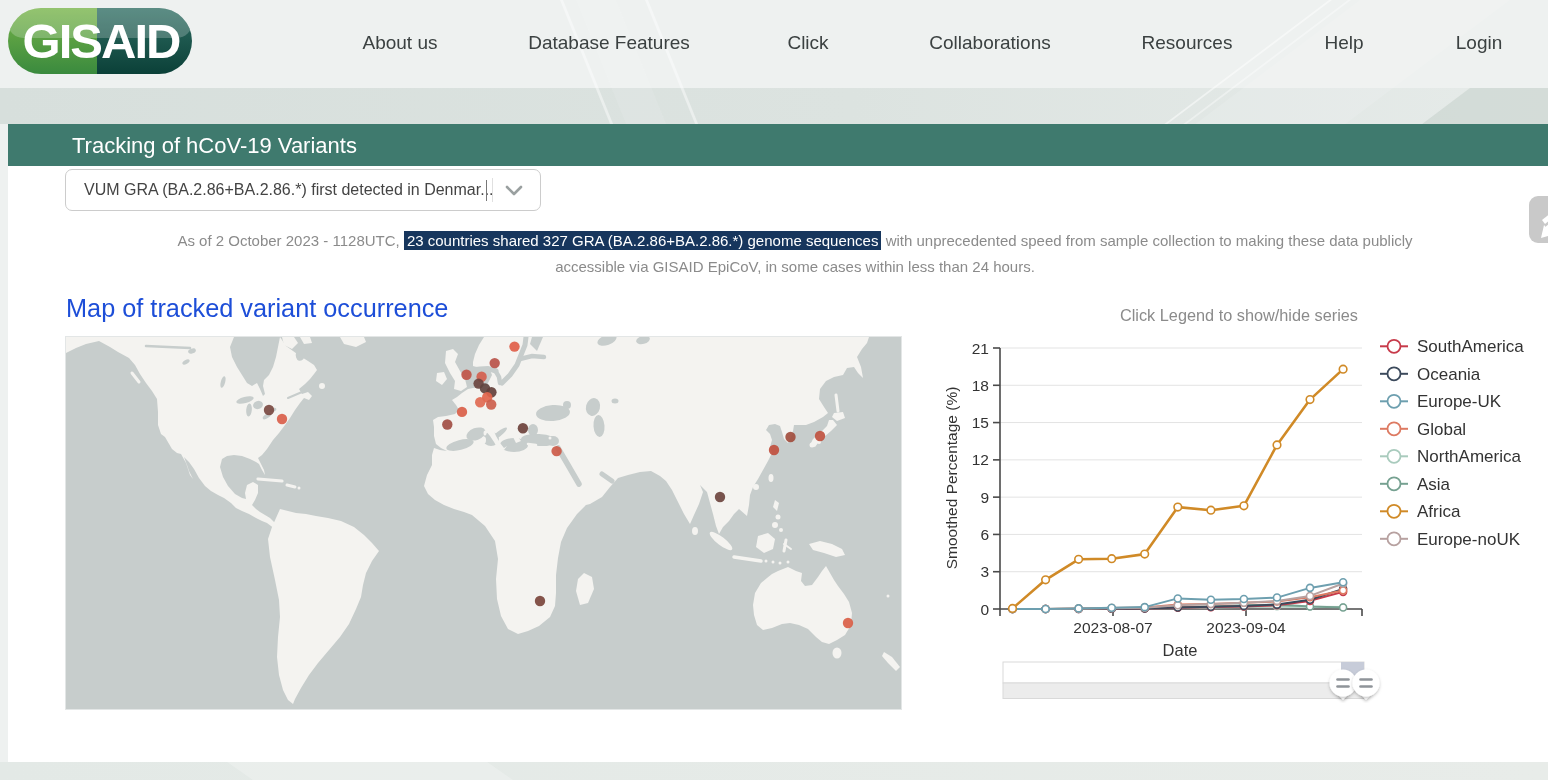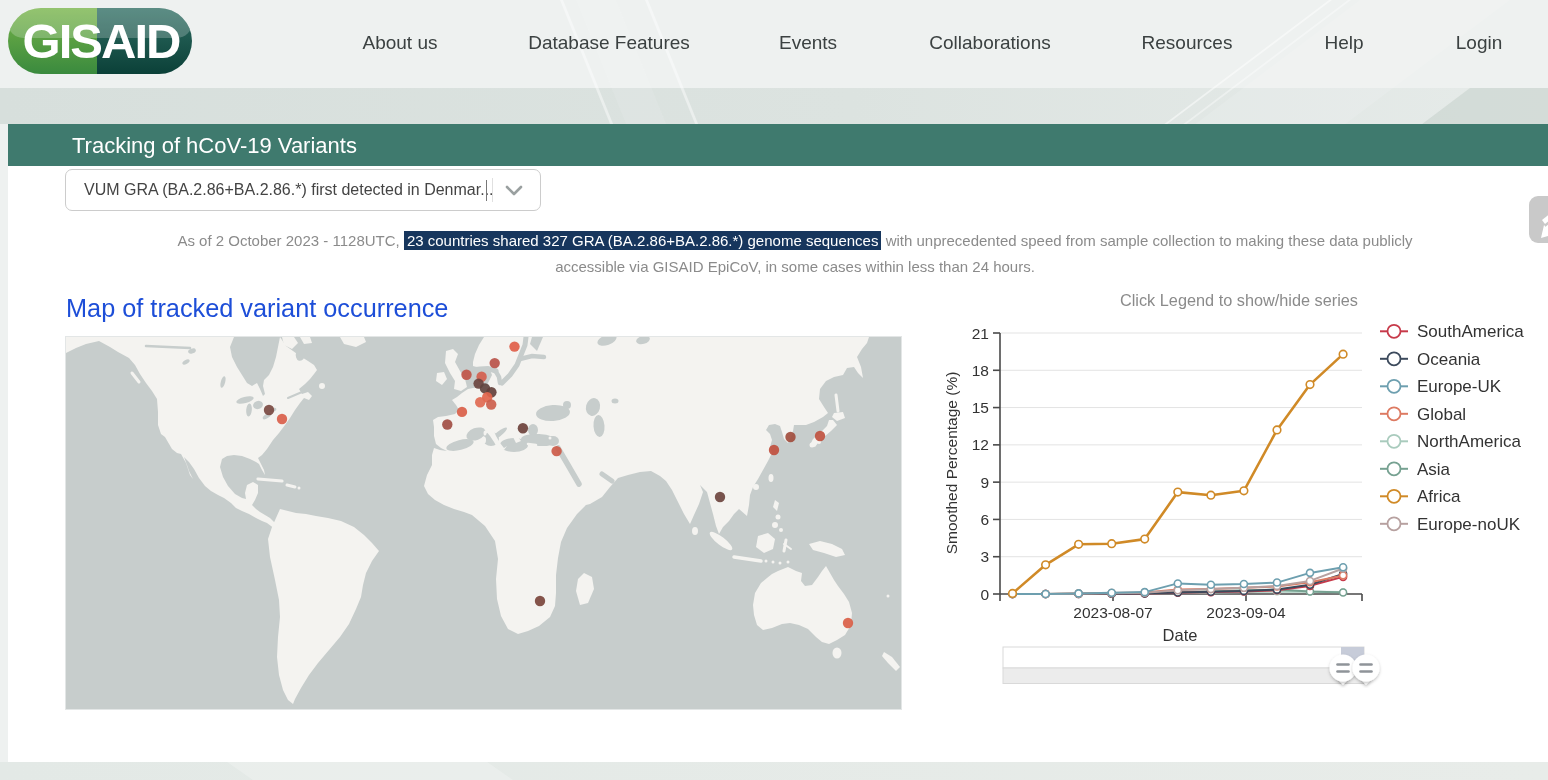--- a/index.html
+++ b/index.html
@@ -57,21 +57,21 @@
 <g clip-path="url(#pill)">
  <rect x="0" y="0" width="89" height="66" fill="url(#lg)"></rect>
  <rect x="89" y="0" width="95" height="66" fill="url(#dg)"></rect>
  <rect x="0" y="0" width="184" height="30" rx="15" fill="#fff" opacity="0.22"></rect>
 </g>
 <text x="93" y="50" text-anchor="middle" font-family="'Liberation Sans',sans-serif" font-weight="bold" font-size="49" fill="#fff" letter-spacing="-2">GISAID</text>
 </svg>
 <div style="position:absolute;top:0;left:0;width:1548px;height:88px;font-size:19px;color:#3b4141;border-radius:26px;">
  <span style="position:absolute;left:400px;top:32px;transform:translateX(-50%);">About us</span>
  <span style="position:absolute;left:609px;top:32px;transform:translateX(-50%);">Database Features</span>
- <span style="position:absolute;left:808px;top:32px;transform:translateX(-50%);">Events</span>
+ <span style="position:absolute;left:808px;top:32px;transform:translateX(-50%);">Click</span>
  <span style="position:absolute;left:990px;top:32px;transform:translateX(-50%);">Collaborations</span>
  <span style="position:absolute;left:1187px;top:32px;transform:translateX(-50%);">Resources</span>
  <span style="position:absolute;left:1344px;top:32px;transform:translateX(-50%);">Help</span>
  <span style="position:absolute;left:1479px;top:32px;transform:translateX(-50%);">Login</span>
 </div>
 
 <div class="panel">
  <div class="tealbar">Tracking of hCoV-19 Variants</div>
  <div class="dropdown">
   <span class="txt">VUM GRA (BA.2.86+BA.2.86.*) first detected in Denmar...</span>
@@ -190,21 +190,21 @@
           <circle cx="708" cy="113" r="5.2" fill="#c0503f" fill-opacity="0.92"></circle>
           <circle cx="724.5" cy="100" r="5.2" fill="#a14e3e" fill-opacity="0.92"></circle>
           <circle cx="754" cy="99" r="5.2" fill="#bf5240" fill-opacity="0.92"></circle>
           <circle cx="654" cy="160" r="5.2" fill="#6d453f" fill-opacity="0.92"></circle>
           <circle cx="474" cy="264" r="5.2" fill="#7a453c" fill-opacity="0.92"></circle>
           <circle cx="782" cy="286" r="5.2" fill="#d95f48" fill-opacity="0.92"></circle>
         </svg></div>
  </div>
 
  <div class="colR">
-  <div class="sub" style="margin-top:1px;">Click Legend to show/hide series</div>
+  <div class="sub" style="margin-top:16px;">Click Legend to show/hide series</div>
   <div style="margin-top:3px;"><svg width="618" height="395" viewBox="0 0 618 395" font-family="'Liberation Sans', sans-serif">
           <defs>
             <filter id="sh" x="-40%" y="-40%" width="180%" height="180%">
               <feDropShadow dx="0" dy="1.5" stdDeviation="1.5" flood-color="#000" flood-opacity="0.25"></feDropShadow>
             </filter>
           </defs>
           <line x1="70.0" y1="243.71" x2="432" y2="243.71" stroke="#e3e3e3" stroke-width="1"></line>
           <line x1="70.0" y1="206.43" x2="432" y2="206.43" stroke="#e3e3e3" stroke-width="1"></line>
           <line x1="70.0" y1="169.14" x2="432" y2="169.14" stroke="#e3e3e3" stroke-width="1"></line>
           <line x1="70.0" y1="131.86" x2="432" y2="131.86" stroke="#e3e3e3" stroke-width="1"></line>

